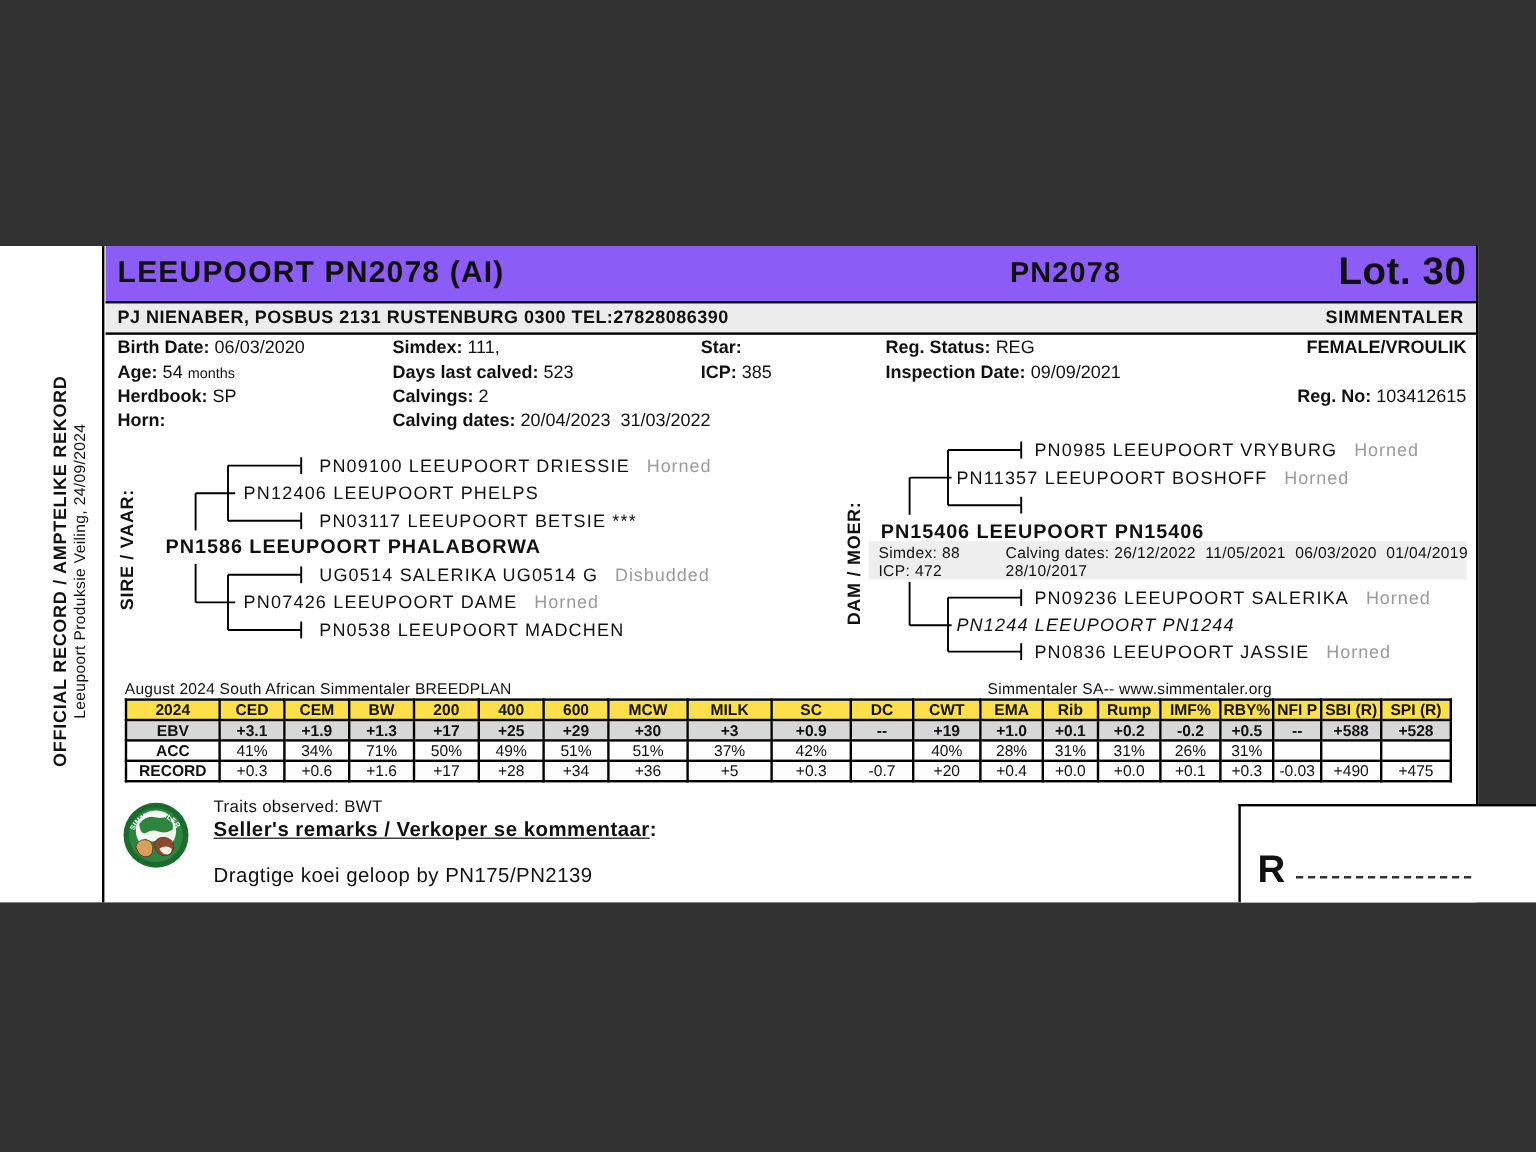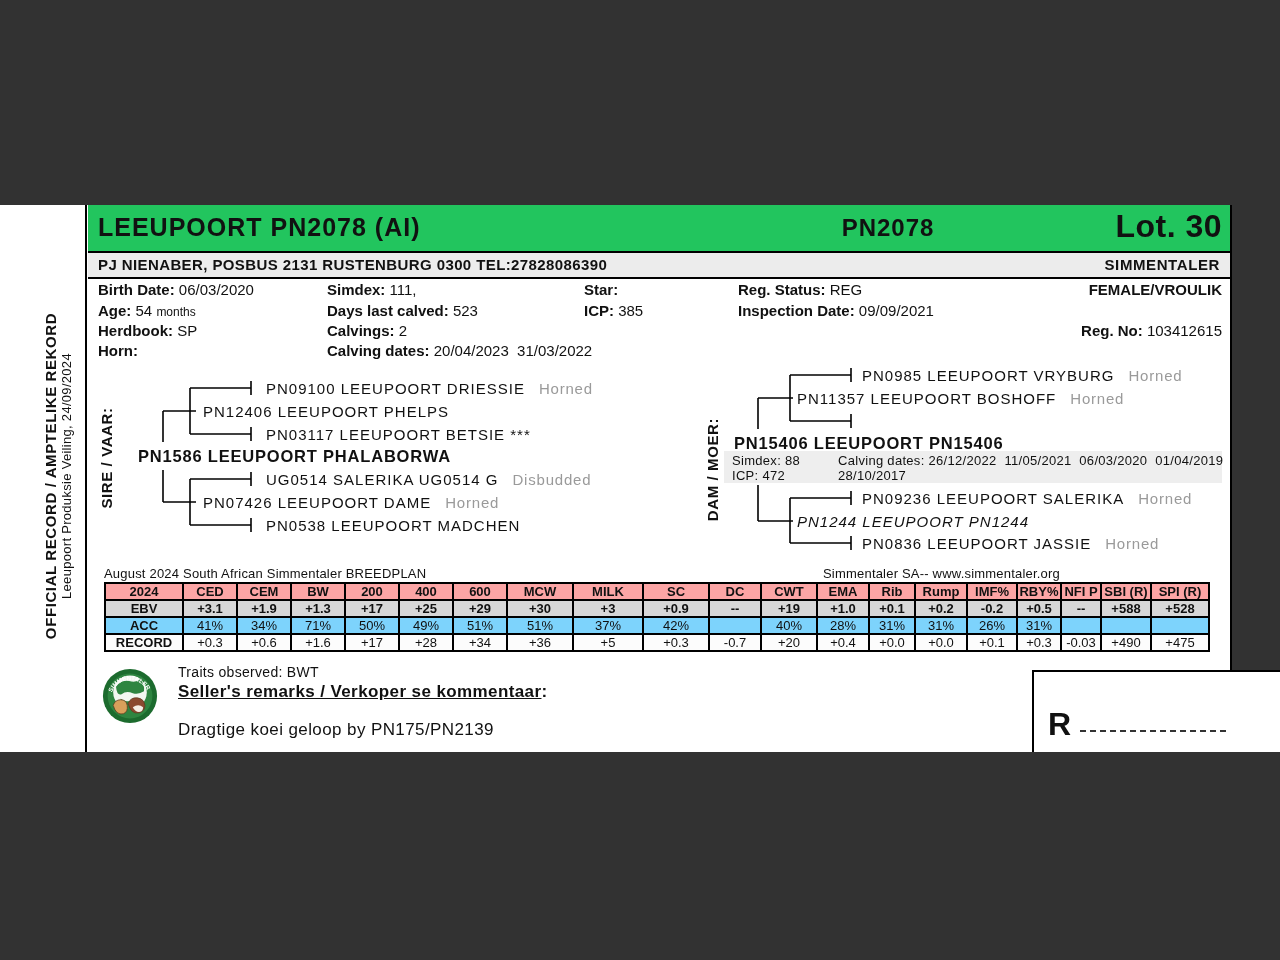--- a/index.html
+++ b/index.html
@@ -7,21 +7,21 @@
           font-family:"Liberation Sans",sans-serif;color:#111;}
   .page{position:absolute;left:0;top:205px;width:1232px;height:547px;background:#ffffff;}
   .page-right-border{position:absolute;left:1230px;top:205px;width:2px;height:547px;background:#000;}
   .page-divider{position:absolute;left:85px;top:205px;width:2px;height:547px;background:#000;}
 
   .vert{position:absolute;transform:rotate(-90deg);transform-origin:left top;text-align:center;}
   .sidebar-vert{left:42px;top:662px;width:372px;}
   .sidebar-line1{font-weight:bold;font-size:15px;letter-spacing:.6px;white-space:nowrap;}
   .sidebar-line2{font-size:13px;letter-spacing:.3px;white-space:nowrap;}
 
-  .header-bar{position:absolute;left:88px;top:205px;width:1142px;height:46px;background:#22c55e;
+  .header-bar{position:absolute;left:88px;top:205px;width:1142px;height:46px;background:#8b5cf6;
               border-bottom:2px solid #000;}
   .header-title{position:absolute;left:10px;top:8px;font-size:25px;font-weight:bold;letter-spacing:1px;white-space:nowrap;}
   .header-id{position:absolute;left:680px;top:9px;width:240px;text-align:center;font-size:24px;font-weight:bold;letter-spacing:1px;}
   .header-lot{position:absolute;right:8px;top:3px;font-size:32px;font-weight:bold;letter-spacing:.5px;}
 
   .owner-bar{position:absolute;left:88px;top:253px;width:1142px;height:24px;background:#ececec;
              border-bottom:2px solid #000;}
   .owner-name{position:absolute;left:10px;top:3px;font-size:15px;font-weight:bold;letter-spacing:.4px;white-space:nowrap;}
   .owner-breed{position:absolute;right:10px;top:3px;font-size:15px;font-weight:bold;letter-spacing:.6px;}
 
@@ -36,23 +36,23 @@
   .tmain{font-weight:bold;font-size:16.5px;letter-spacing:.8px;}
   .tnote{color:#9a9a9a;margin-left:14px;letter-spacing:.8px;}
   .info-band{position:absolute;background:#eeeeee;}
   .info-text{position:absolute;font-size:13px;letter-spacing:.3px;white-space:pre;line-height:15px;}
 
   .caption{position:absolute;top:566px;font-size:13px;letter-spacing:.2px;white-space:nowrap;}
 
   .bptable{position:absolute;left:104px;top:582px;border-collapse:collapse;table-layout:fixed;width:1104px;
            font-size:13px;}
   .bptable th,.bptable td{border:2px solid #000;padding:0;text-align:center;height:15px;line-height:15px;overflow:hidden;}
-  .bptable th{background:#fca5a5;font-weight:bold;}
+  .bptable th{background:#fde047;font-weight:bold;}
   .bptable tr.ebv td{background:#d7d7d7;font-weight:bold;}
-  .bptable tr.acc td{background:#7dd3fc;}
+  .bptable tr.acc td{background:#ffffff;}
   .bptable tr.breed td{background:#fcfcfc;}
   .bptable td.rowlabel{font-weight:bold;}
 
   .logo{position:absolute;left:102px;top:668px;width:56px;height:56px;}
   .traits{position:absolute;left:178px;top:664px;font-size:14px;letter-spacing:.3px;}
   .remarks-label{position:absolute;left:178px;top:682px;font-size:17px;font-weight:bold;letter-spacing:.4px;}
   .remarks-label .ul{text-decoration:underline;}
   .remarks-text{position:absolute;left:178px;top:720px;font-size:17px;letter-spacing:.4px;}
 
   .rbox{position:absolute;left:1032px;top:670px;width:248px;height:82px;background:#ffffff;

